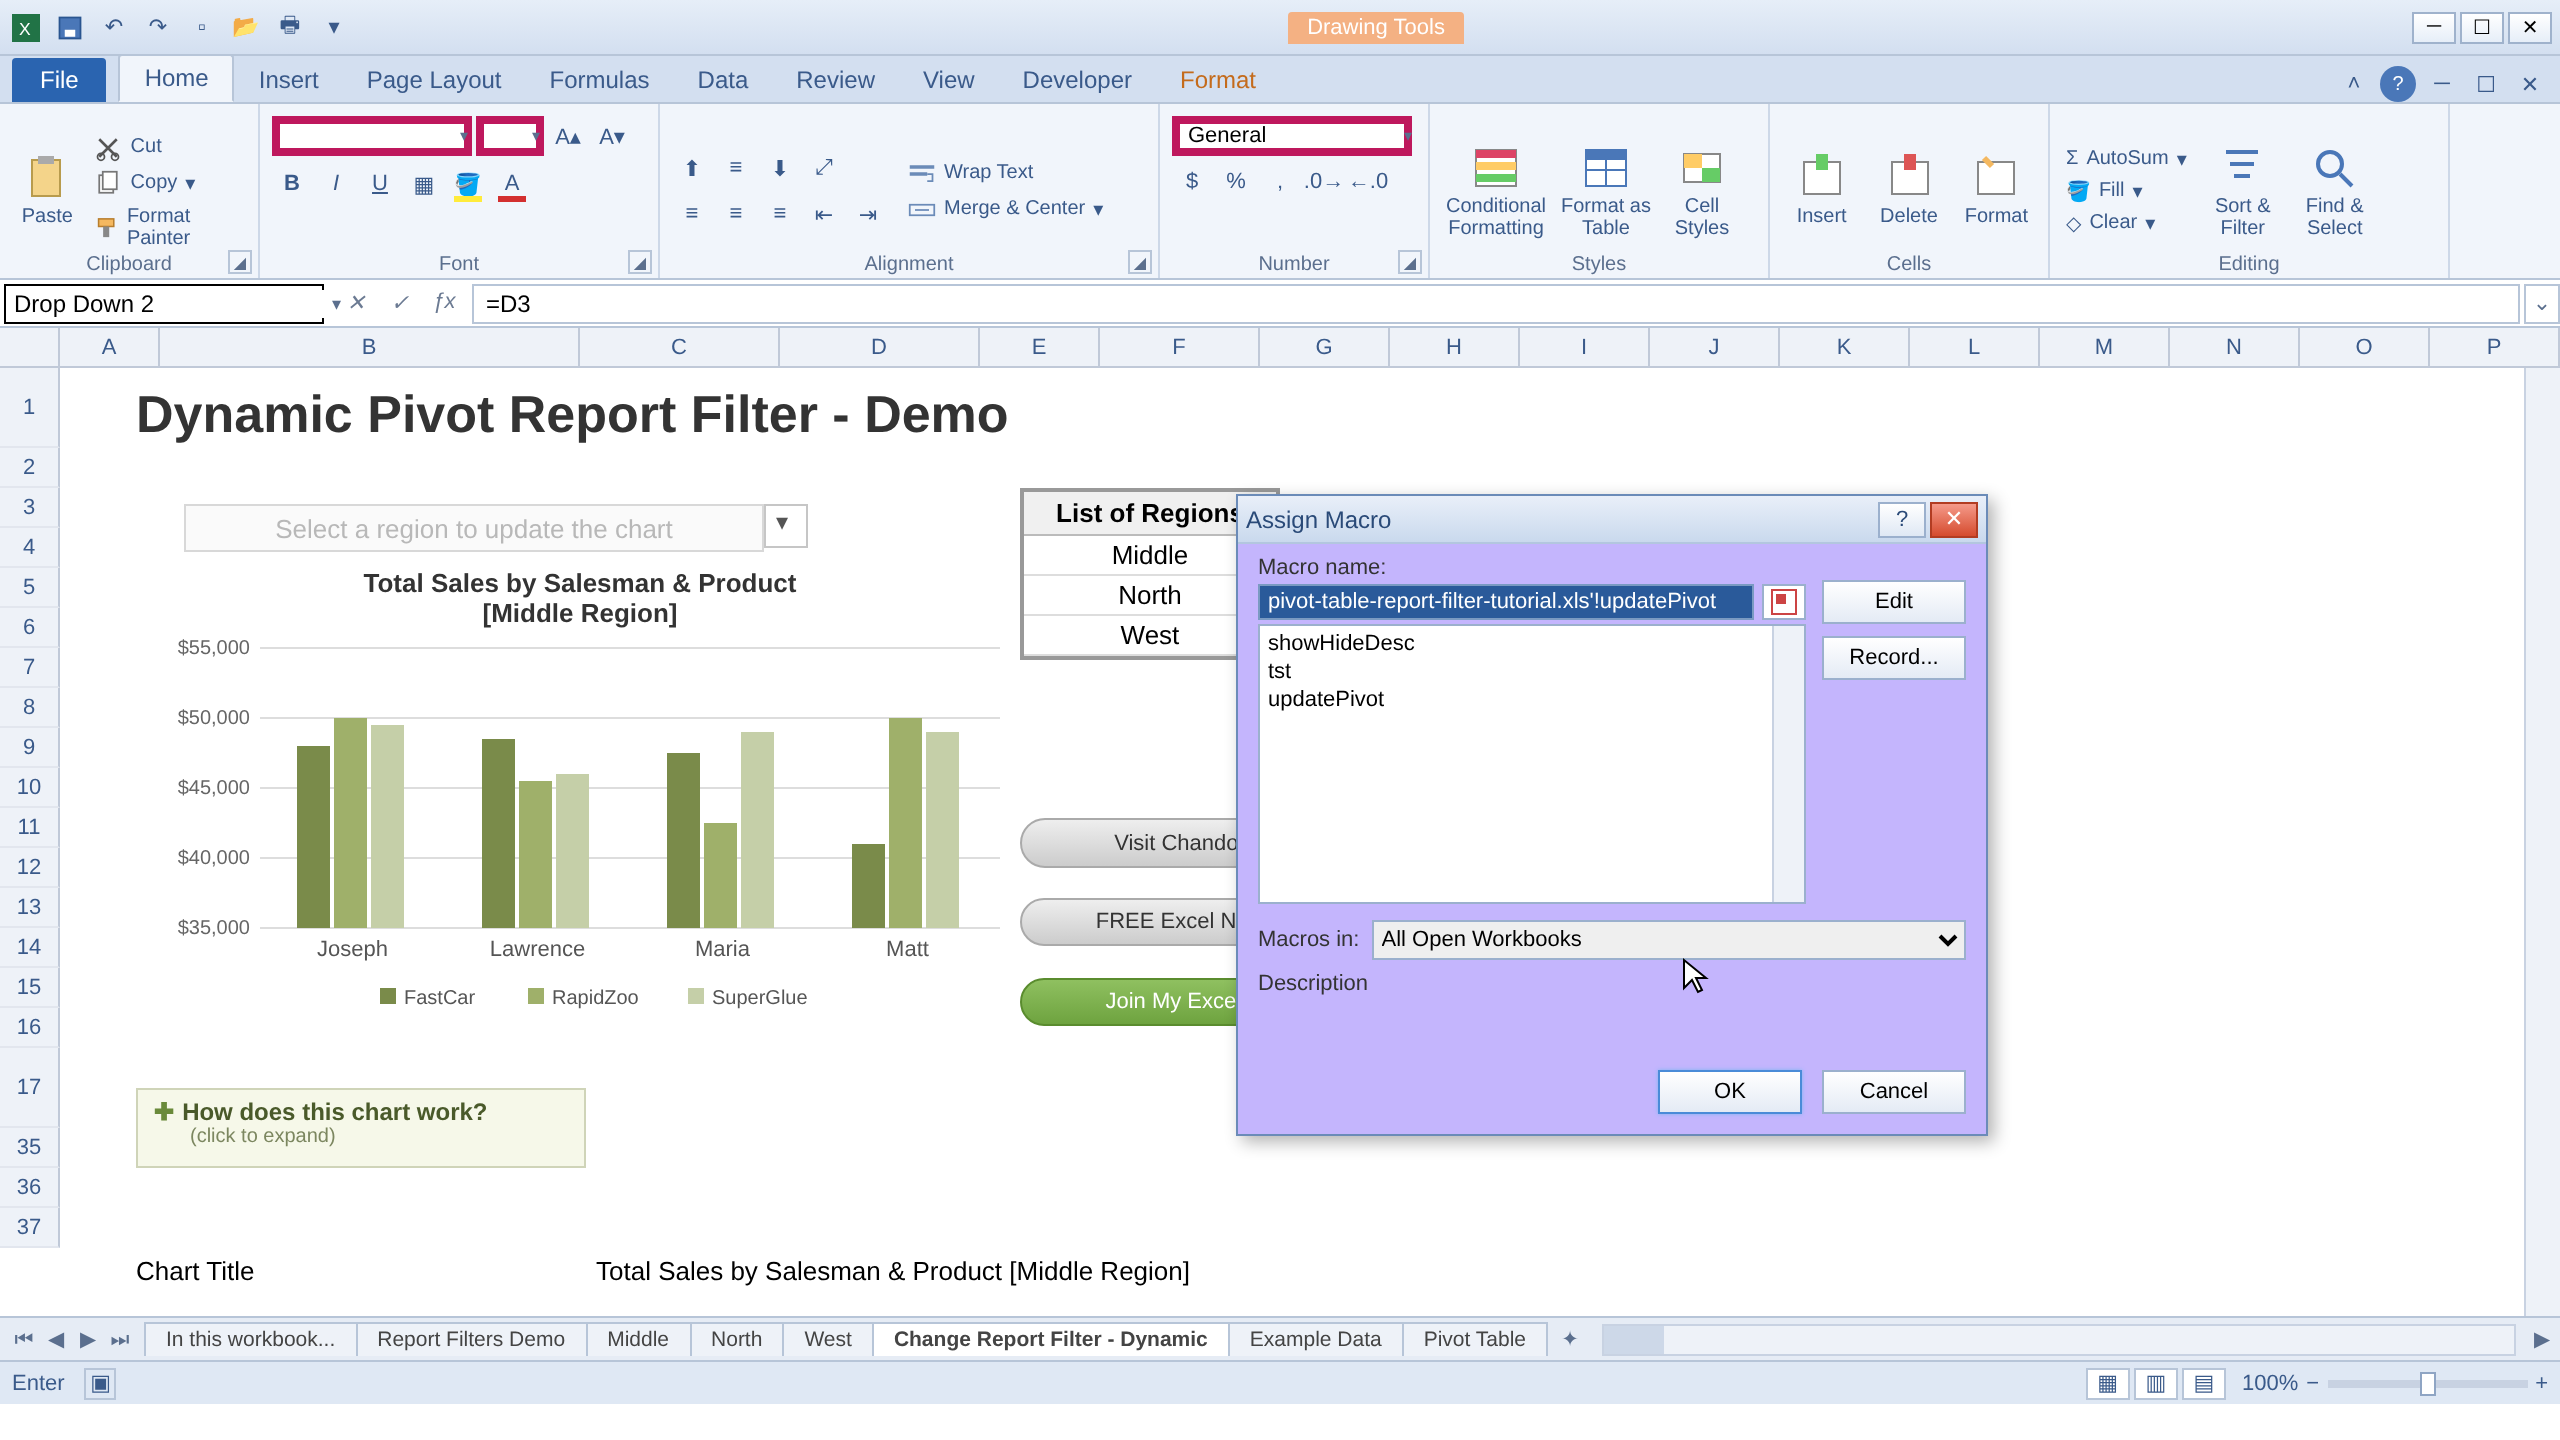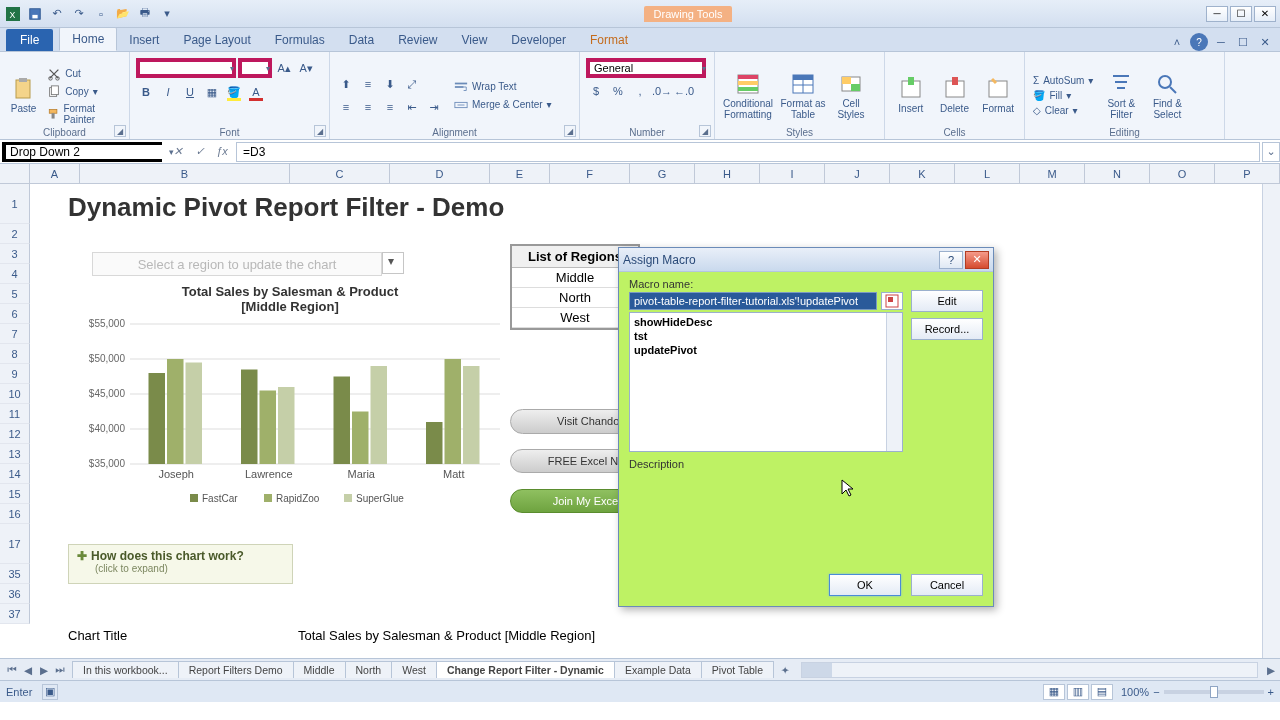--- a/index.html
+++ b/index.html
@@ -37,21 +37,21 @@
 .sm-item { display:flex; align-items:center; gap:4px; font-size:10px; color:#3a5a8a; cursor:pointer; padding:1px 2px;}
 .sm-item svg { width:14px; height:14px;}
 .ctrl { border:4px solid #be185d; background:#fff; height:20px; font-size:11px; padding:1px 4px; }
 .combo { position:relative; display:inline-block; }
 .combo .arrow { position:absolute; right:2px; top:50%; transform:translateY(-50%); font-size:8px; color:#5b6f8e; pointer-events:none;}
 .icon-row { display:flex; gap:2px; }
 .icon-btn { width:20px; height:20px; border:1px solid transparent; display:inline-flex; align-items:center; justify-content:center; cursor:pointer; color:#3a5a8a;}
 
 
 .fxbar { height: 24px; border-bottom:1px solid #b7c5d8; display:flex; align-items:center; background:#fff; }
-.namebox { width:160px; border:4px solid #000000; height:20px; margin:0 2px; display:flex; align-items:center;}
+.namebox { width:160px; border:1px solid #000000; height:20px; margin:0 2px; display:flex; align-items:center;}
 .namebox input { border:0; flex:1; font-size:12px; padding:0 4px; }
 .namebox .dd{ width:16px; text-align:center; color:#5b6f8e; cursor:pointer; font-size:9px;}
 .fxbar .fx-icons { display:flex; gap:2px; margin:0 4px;}
 .fxbar .fx-icons span{ width:20px; display:inline-flex; justify-content:center; color:#6c7b93; cursor:pointer; font-style:italic;}
 .fxbar .formula { flex:1; border:1px solid #b7c5d8; height:20px; margin-right:2px; display:flex; align-items:center;}
 .fxbar .formula input{ border:0; flex:1; font-size:12px; padding:0 6px;}
 .fxbar .expand{ width:18px; height:20px; border:1px solid #b7c5d8; display:flex; align-items:center; justify-content:center; cursor:pointer; color:#5b6f8e;}
 
 
 .grid-wrap { position: relative; height: 494px; display:flex; }
@@ -78,34 +78,34 @@
 .link-btn { position:absolute; left:480px; width:190px; padding:5px 10px; border-radius:999px; font-size:11px; color:#333; text-align:center; cursor:pointer;}
 .link-btn.grey{ background:linear-gradient(#eee,#ccc); border:1px solid #aaa;}
 .link-btn.green{ background:linear-gradient(#8fc060,#6ea33f); border:1px solid #5a8c2e; color:#fff;}
 .how-box{ position:absolute; left:38px; top:360px; width:225px; height:40px; border:1px solid #cfd4b8; background:#f6f8e9; padding:4px 8px; cursor:pointer;}
 .how-box .hd{ font-weight:600; font-size:12px; color:#4a5a2a; display:flex; align-items:center; gap:4px;}
 .how-box .sub{ font-size:10px; color:#7c8760; padding-left:18px;}
 .row-656{ position:absolute; left:38px; top:444px; font-size:13px;}
 .row-656 .val{ position:absolute; left:230px; white-space:nowrap;}
 
 
-.dialog { position:absolute; left:618px; top:247px; width:376px; height:360px; border:1px solid #6b8bb8; background:#bef264; box-shadow:3px 3px 8px rgba(0,0,0,0.3);}
+.dialog { position:absolute; left:618px; top:247px; width:376px; height:321px; border:1px solid #6b8bb8; background:#c4b5fd; box-shadow:3px 3px 8px rgba(0,0,0,0.3);}
 .dialog .tb{ height:24px; background:linear-gradient(#e9eff9,#c9d9ed); border-bottom:1px solid #b3c6df; display:flex; align-items:center; padding:0 4px; color:#2a4a78; font-size:12px;}
 .dialog .tb .sp{flex:1;}
 .dialog .tb .dbtn{ width:24px; height:18px; border:1px solid #9bb0cd; background:linear-gradient(#fff,#dfe8f4); display:inline-flex; align-items:center; justify-content:center; font-size:11px; cursor:pointer; margin-left:2px;}
 .dialog .tb .dbtn.close{ background:linear-gradient(#f59a8a,#d54b2e); color:#fff; border-color:#b23c22;}
 .dialog .body{ padding:6px 10px; position:relative; height:calc(100% - 24px);}
 .dialog label{ font-size:11px; color:#333;}
 .macro-name-row{ display:flex; gap:4px; margin-top:2px;}
 .macro-name-row input{ flex:1; border:1px solid #7a9ac2; background:#2a5a9a; color:#fff; padding:2px 4px; font-size:11px;}
 .macro-name-row .ref{ width:22px; border:1px solid #9bb0cd; background:#fff; display:flex; align-items:center; justify-content:center; cursor:pointer;}
 .dlg-btn{ width:72px; height:22px; border:1px solid #9bb0cd; background:linear-gradient(#fff,#e4ebf5); font-size:11px; cursor:pointer;}
 .dlg-btn.primary{ border:1px solid #4a8bd8; box-shadow:0 0 2px #7bb6f0;}
 .macro-list{ border:1px solid #9bb0cd; background:#fff; height:140px; margin-top:2px; padding:2px; font-size:11px; position:relative;}
-.macro-list .li{ padding:1px 2px; cursor:pointer;font-weight:bold;}
+.macro-list .li{ padding:1px 2px; cursor:pointer;}
 .macro-list .sb{ position:absolute; right:0; top:0; bottom:0; width:16px; background:#eef2f8; border-left:1px solid #c8d2e2;}
 .macros-in{ display:flex; align-items:center; gap:6px; margin-top:8px;}
 .macros-in select{ flex:1; border:1px solid #9bb0cd; font-size:11px; height:20px;}
 .dlg-foot{ position:absolute; bottom:10px; right:10px; display:flex; gap:10px;}
 
 
 .cursor{ position:absolute; left:840px; top:478px; width:16px; height:20px; pointer-events:none;}
 .cursor svg{width:100%;height:100%;}
 
 
@@ -532,20 +532,24 @@
               <div class="li">updatePivot</div>
             </div>
           <div class="sb"></div>
         </div>
       </div>
       <div style="display:flex;flex-direction:column;gap:6px;">
         <button class="dlg-btn">Edit</button>
         <button class="dlg-btn">Record...</button>
       </div>
     </div>
+    <div class="macros-in">
+      <label>Macros in:</label>
+      <select><option>All Open Workbooks</option></select>
+    </div>
     <div style="margin-top:6px;"><label>Description</label></div>
     <div class="dlg-foot">
       <button class="dlg-btn primary">OK</button>
       <button class="dlg-btn">Cancel</button>
     </div>
   </div>
 </div>
 
 <div class="cursor"><svg viewBox="0 0 16 20">
       <path d="M2 2 L2 16 L6 12 L9 18 L11 17 L8 11 L13 11 Z" fill="#fff" stroke="#000"></path>

